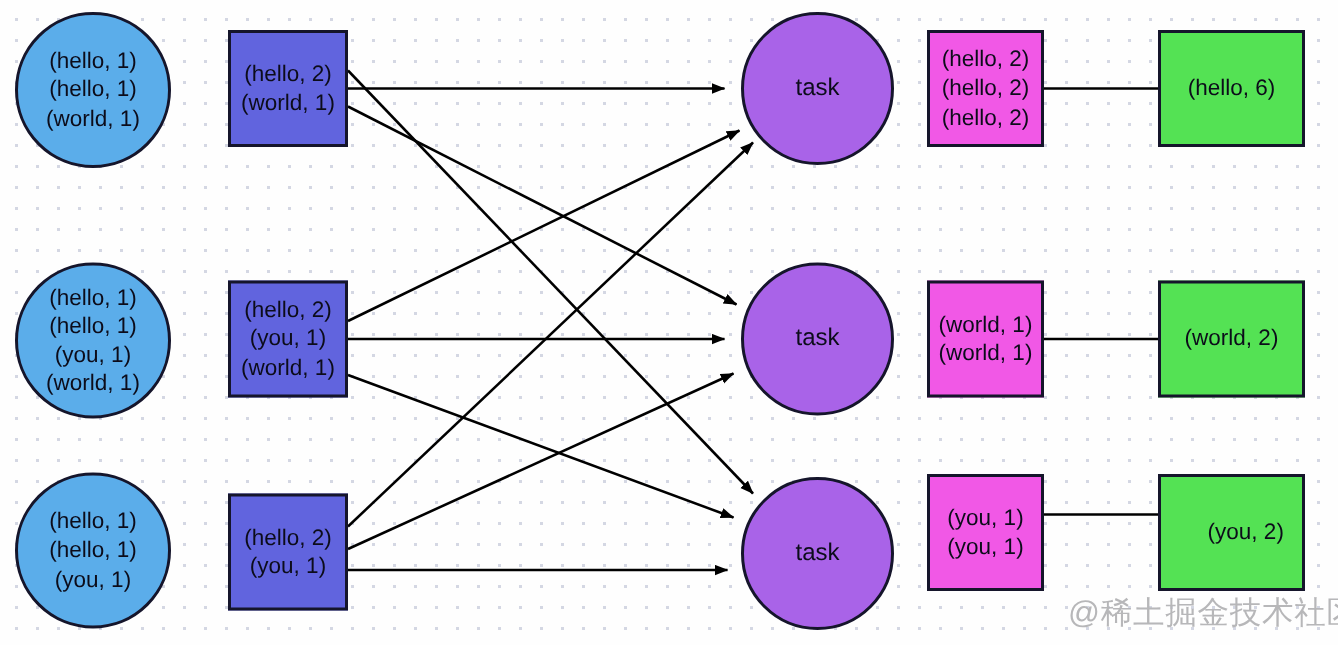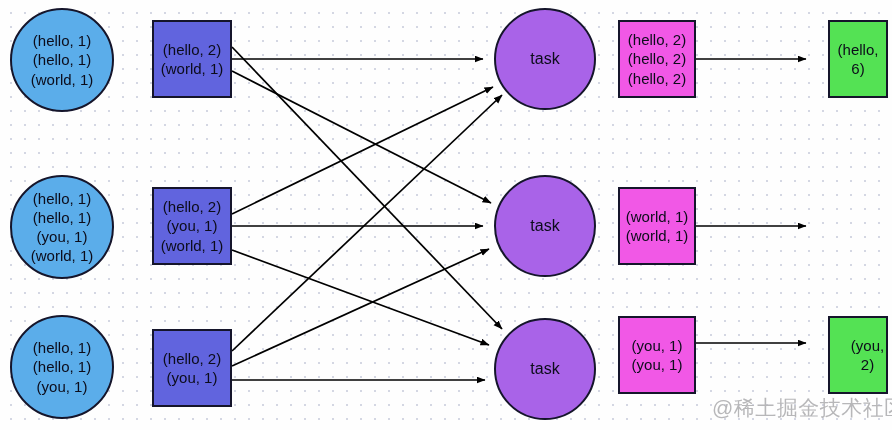--- a/index.html
+++ b/index.html
@@ -24,21 +24,21 @@
     font-size: 15px;
     line-height: 1.28;
     color: #0c0c1a;
     border: 2px solid var(--outline, #15152b);
   }
   .ellipse { border-radius: 50%; }
   .input-circle  { left: 10px;  width: 104px; height: 104px; background: var(--input-circle-fill, #5badea); }
   .map-box       { left: 152px; width: 80px;  height: 78px;  background: var(--map-box-fill, #6164de); }
   .task-circle   { left: 494px; width: 102px; height: 102px; background: var(--task-circle-fill, #a963e8); font-size: 16px; }
   .shuffle-box   { left: 618px; width: 78px;  height: 78px;  background: var(--shuffle-box-fill, #f158e6); }
-  .result-box    { left: 828px; width: 60px;  height: 78px;  background: var(--result-box-fill, #54e254); }
+  .result-box    { left: 772px; width: 98px;  height: 78px;  background: var(--result-box-fill, #54e254); }
 
   .input-circle.r1 { top: 8px; }   .input-circle.r2 { top: 175px; } .input-circle.r3 { top: 315px; }
   .map-box.r1      { top: 20px; }  .map-box.r2      { top: 187px; } .map-box.r3      { top: 329px; }
   .task-circle.r1  { top: 8px; }   .task-circle.r2  { top: 175px; } .task-circle.r3  { top: 318px; }
   .shuffle-box.r1  { top: 20px; }  .shuffle-box.r2  { top: 187px; } .shuffle-box.r3  { top: 316px; }
   .result-box.r1   { top: 20px; }  .result-box.r2   { top: 187px; } .result-box.r3   { top: 316px; padding-left: 19px; }
 
   svg.arrows { position: absolute; left: 0; top: 0; width: 892px; height: 430px; pointer-events: none; }
   svg.arrows line { stroke: var(--arrow, #000); stroke-width: 1.7; }
 
@@ -104,16 +104,17 @@
 
   <div class="node shuffle-box r1">(hello, 2)
 (hello, 2)
 (hello, 2)</div>
   <div class="node shuffle-box r2">(world, 1)
 (world, 1)</div>
   <div class="node shuffle-box r3">(you, 1)
 (you, 1)</div>
 
   <div class="node result-box r1">(hello, 6)</div>
+  <div class="node result-box r2">(world, 2)</div>
   <div class="node result-box r3">(you, 2)</div>
 
   <div class="watermark">@稀土掘金技术社区</div>
 </div>
 
 </body></html>

